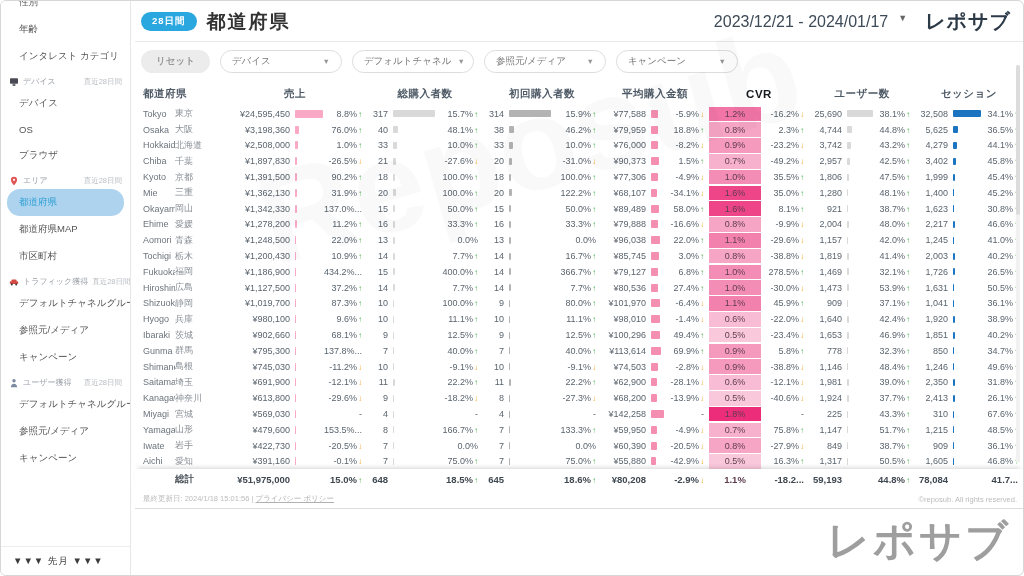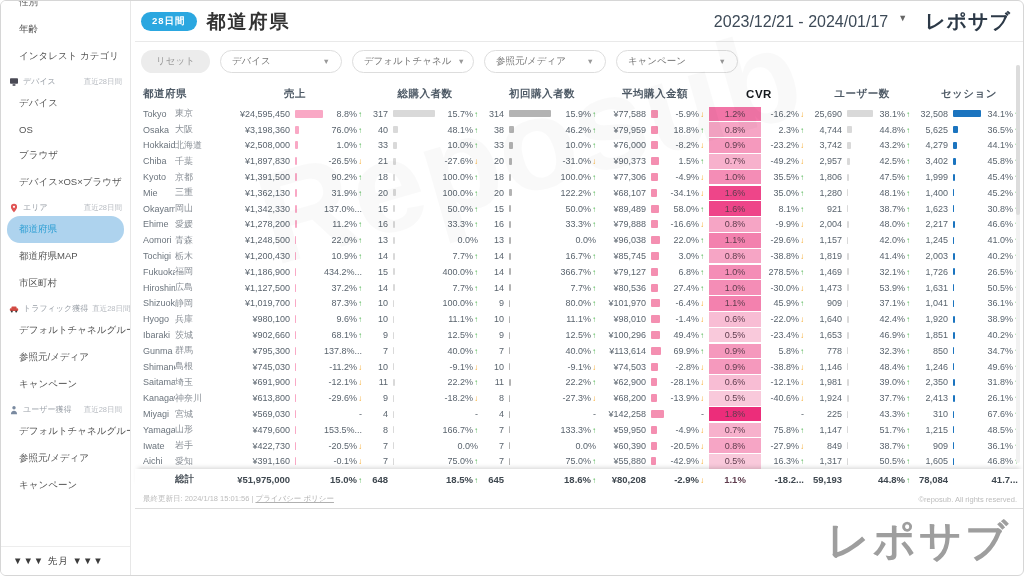--- a/index.html
+++ b/index.html
@@ -22,21 +22,21 @@
   main { flex:1; position:relative; padding-left:4px; overflow:hidden; }
   .topbar { display:flex; align-items:center; gap:10px; padding:7px 10px 6px 6px; border-bottom:1px solid #e9e9e9; }
   .badge { color:#fff; font-size:9.5px; font-weight:bold; padding:3px 11px; border-radius:11px; letter-spacing:1px; }
   h1 { font-size:19px; color:#333; font-weight:700; letter-spacing:2px; }
   .grow { flex:1; }
   .daterange { display:flex; align-items:flex-start; gap:10px; font-size:16px; color:#3d4a57; cursor:pointer; white-space:nowrap; }
   .dr-caret { color:#666; font-size:9px; }
   .logo { font-size:20px; font-weight:800; color:#2c3947; letter-spacing:1px; padding:0 2px 0 8px; }
 
   .filters { display:flex; gap:10px; align-items:center; padding:8px 2px 8px 6px; }
-  .pill-btn { background:#ececec; border:none; color:#999; font-size:9.5px; padding:5px 15px; border-radius:12px; cursor:pointer; }
+  .pill-btn { background:#ececec; border:none; color:#999; font-size:9.5px; padding:5px 15px; border-radius:12px; cursor:pointer;font-weight:bold; }
   .dropdown { display:flex; justify-content:space-between; align-items:center; gap:6px; border:1px solid #ddd; border-radius:12px; font-size:9.5px; color:#777; padding:4px 11px; width:122px; background:#fff; cursor:pointer; white-space:nowrap; }
   .dd-caret { color:#999; font-size:7.5px; }
 
   .thead { display:grid; grid-template-columns:88px 144px 116px 118px 108px 100px 106px 108px; align-items:center; padding:6px 0 5px; font-size:10.5px; font-weight:700; color:#4e5a66; }
   .th { text-align:center; letter-spacing:0.5px; cursor:pointer; }
   .th-name { text-align:left; padding-left:8px; }
   .th-cvr { color:#15191d; font-size:11.5px; }
 
   .trow { display:grid; grid-template-columns:40px 48px 70px 30px 44px 24px 44px 48px 24px 44px 50px 48px 14px 46px 52px 48px 36px 28px 42px 36px 30px 42px; align-items:center; height:15.8px; font-size:9px; color:#5a646e; }
   .c-en { padding-left:8px; color:#6b747d; overflow:hidden; white-space:nowrap; }
@@ -74,21 +74,20 @@
               <rect x="1" y="1.2" width="8" height="5.6" rx="0.8" fill="#4a4a55"></rect>
               <rect x="3.6" y="7.2" width="2.8" height="1.6" fill="#4a4a55"></rect>
             </svg>
           </span>
           <span>デバイス</span>
           <span class="side-badge">直近28日間</span>
         </div>
         <div class="side-link">デバイス</div>
         <div class="side-link">OS</div>
         <div class="side-link">ブラウザ</div>
-        <div class="side-link">デバイス×OS×ブラウザ</div>
         <div class="side-section">
           <span class="s-ic">
             <svg viewBox="0 0 10 10" width="10" height="10">
               <path d="M5 0.8a3.1 3.1 0 0 1 3.1 3.1C8.1 6 5 9.2 5 9.2S1.9 6 1.9 3.9A3.1 3.1 0 0 1 5 0.8z" fill="#e05555"></path>
               <circle cx="5" cy="3.8" r="1.1" fill="#fff"></circle>
             </svg>
           </span>
           <span>エリア</span>
           <span class="side-badge">直近28日間</span>
         </div>

